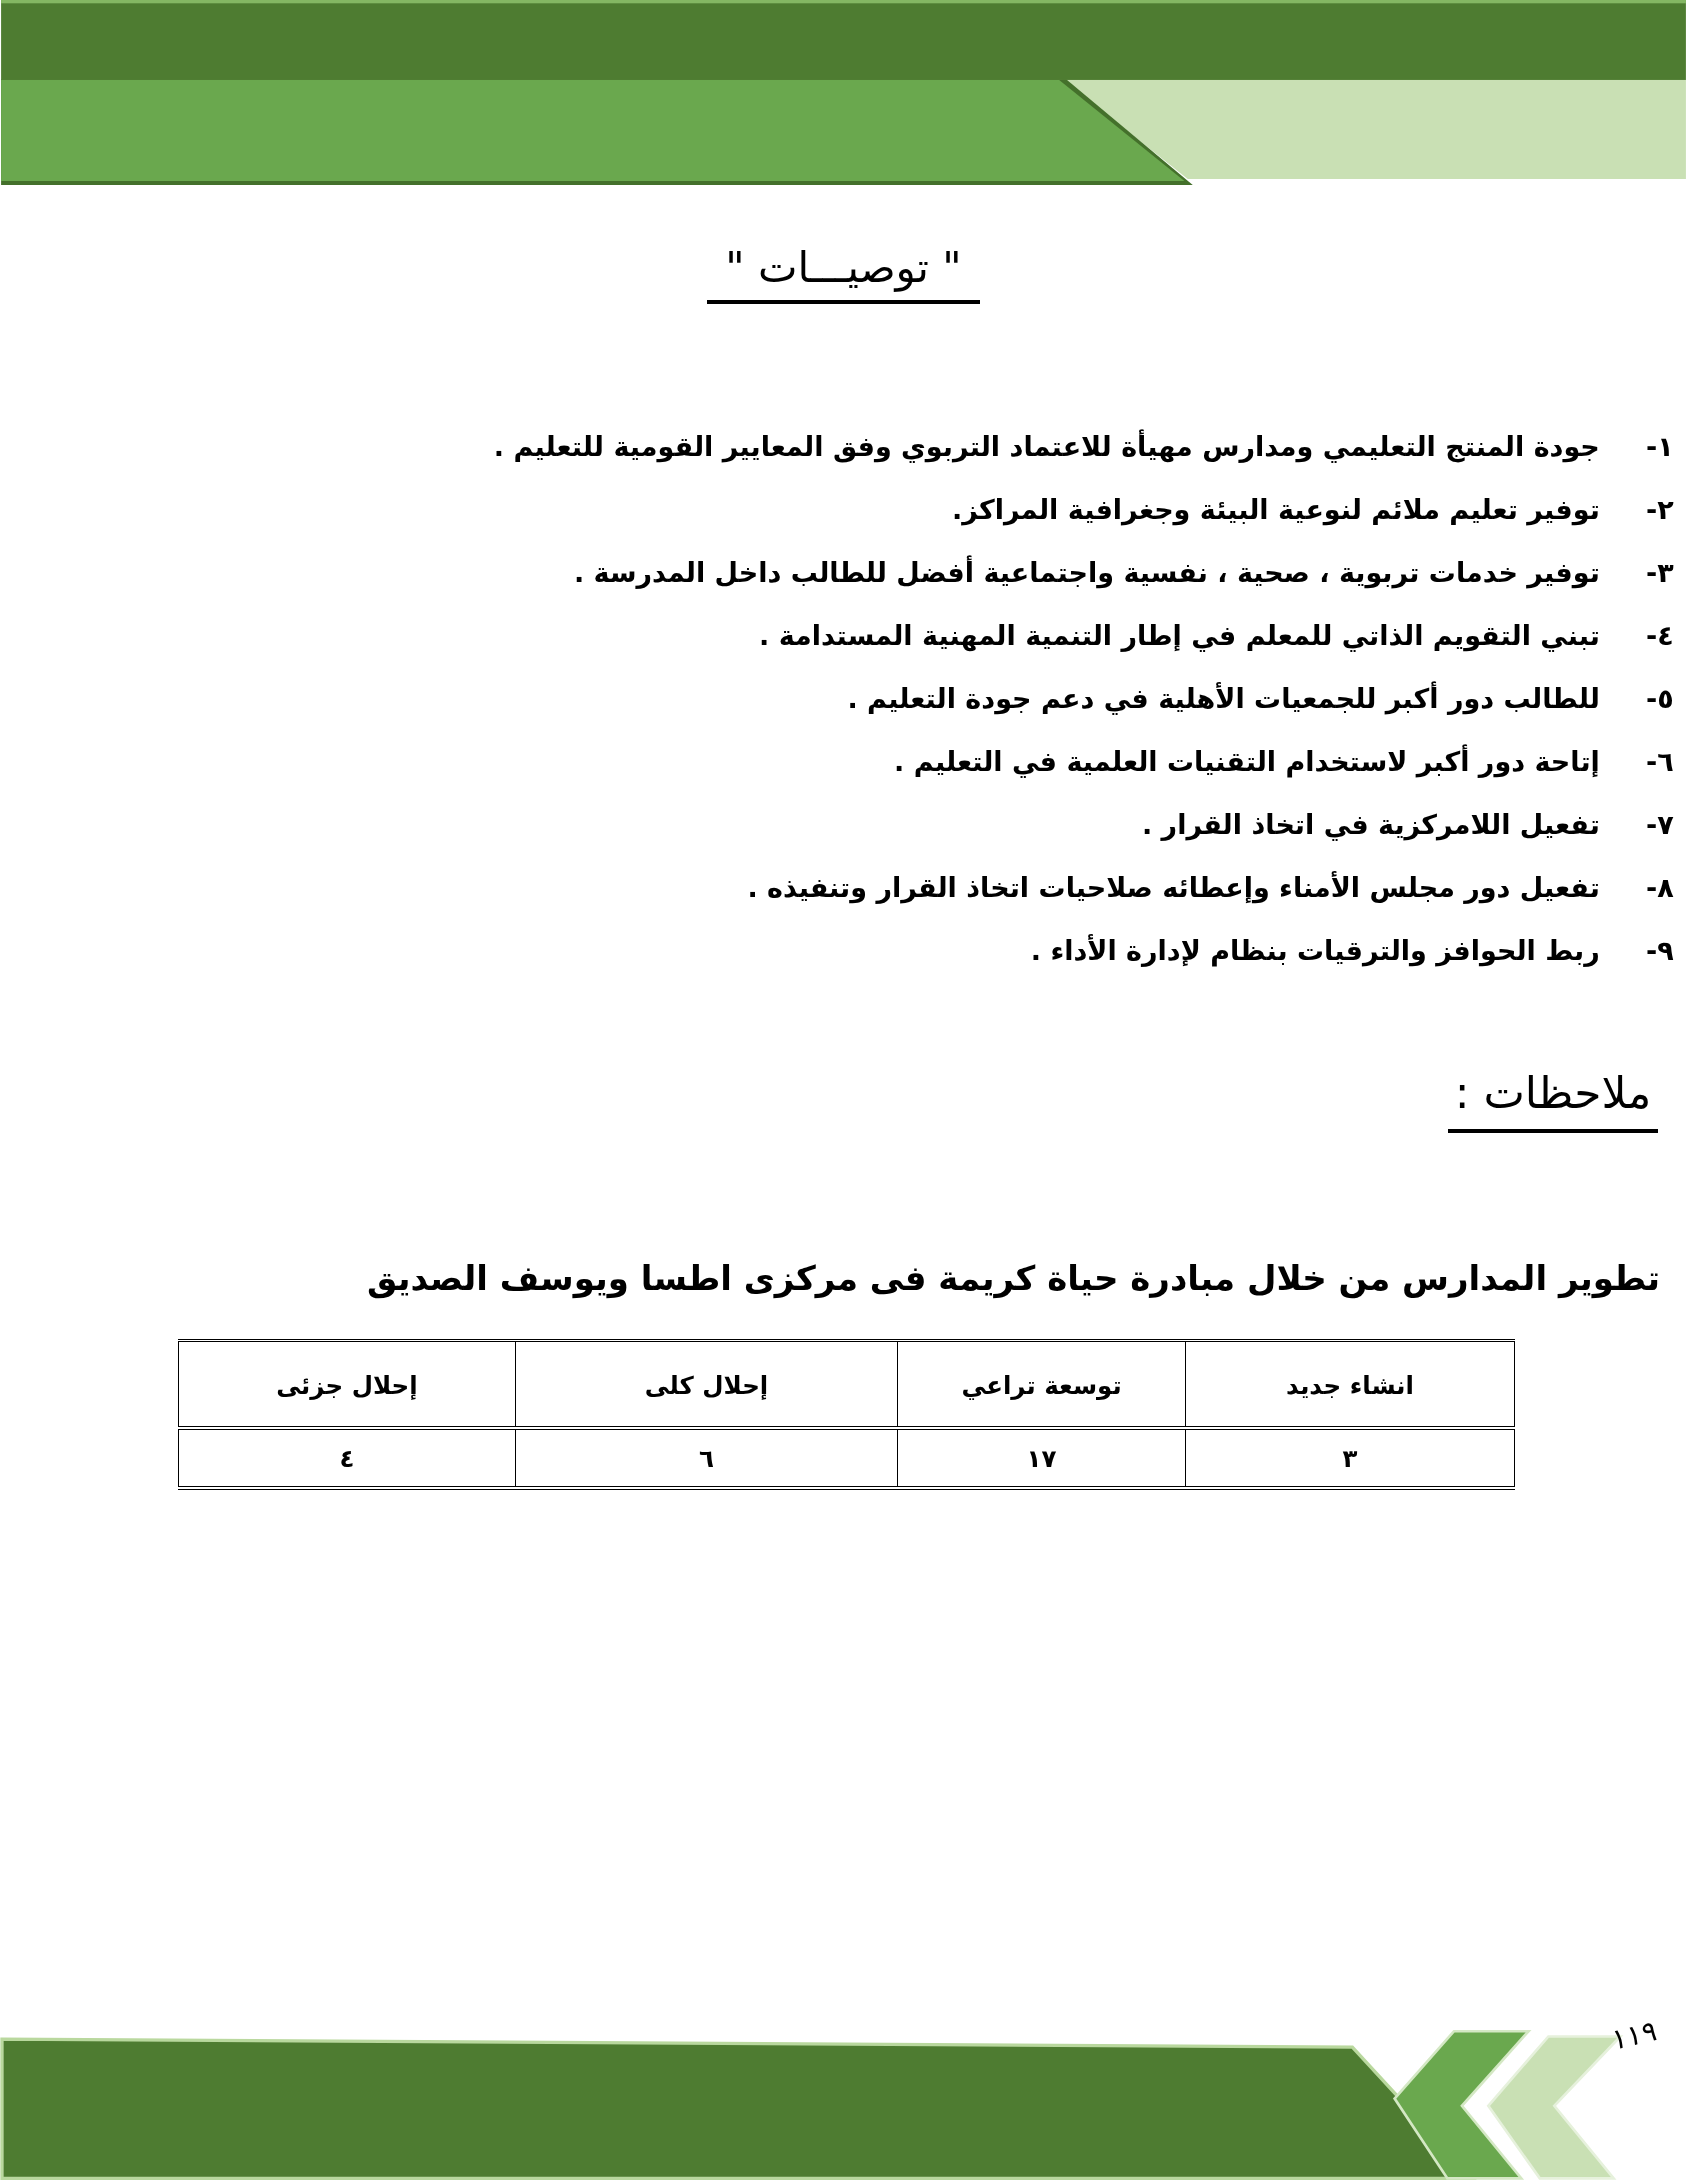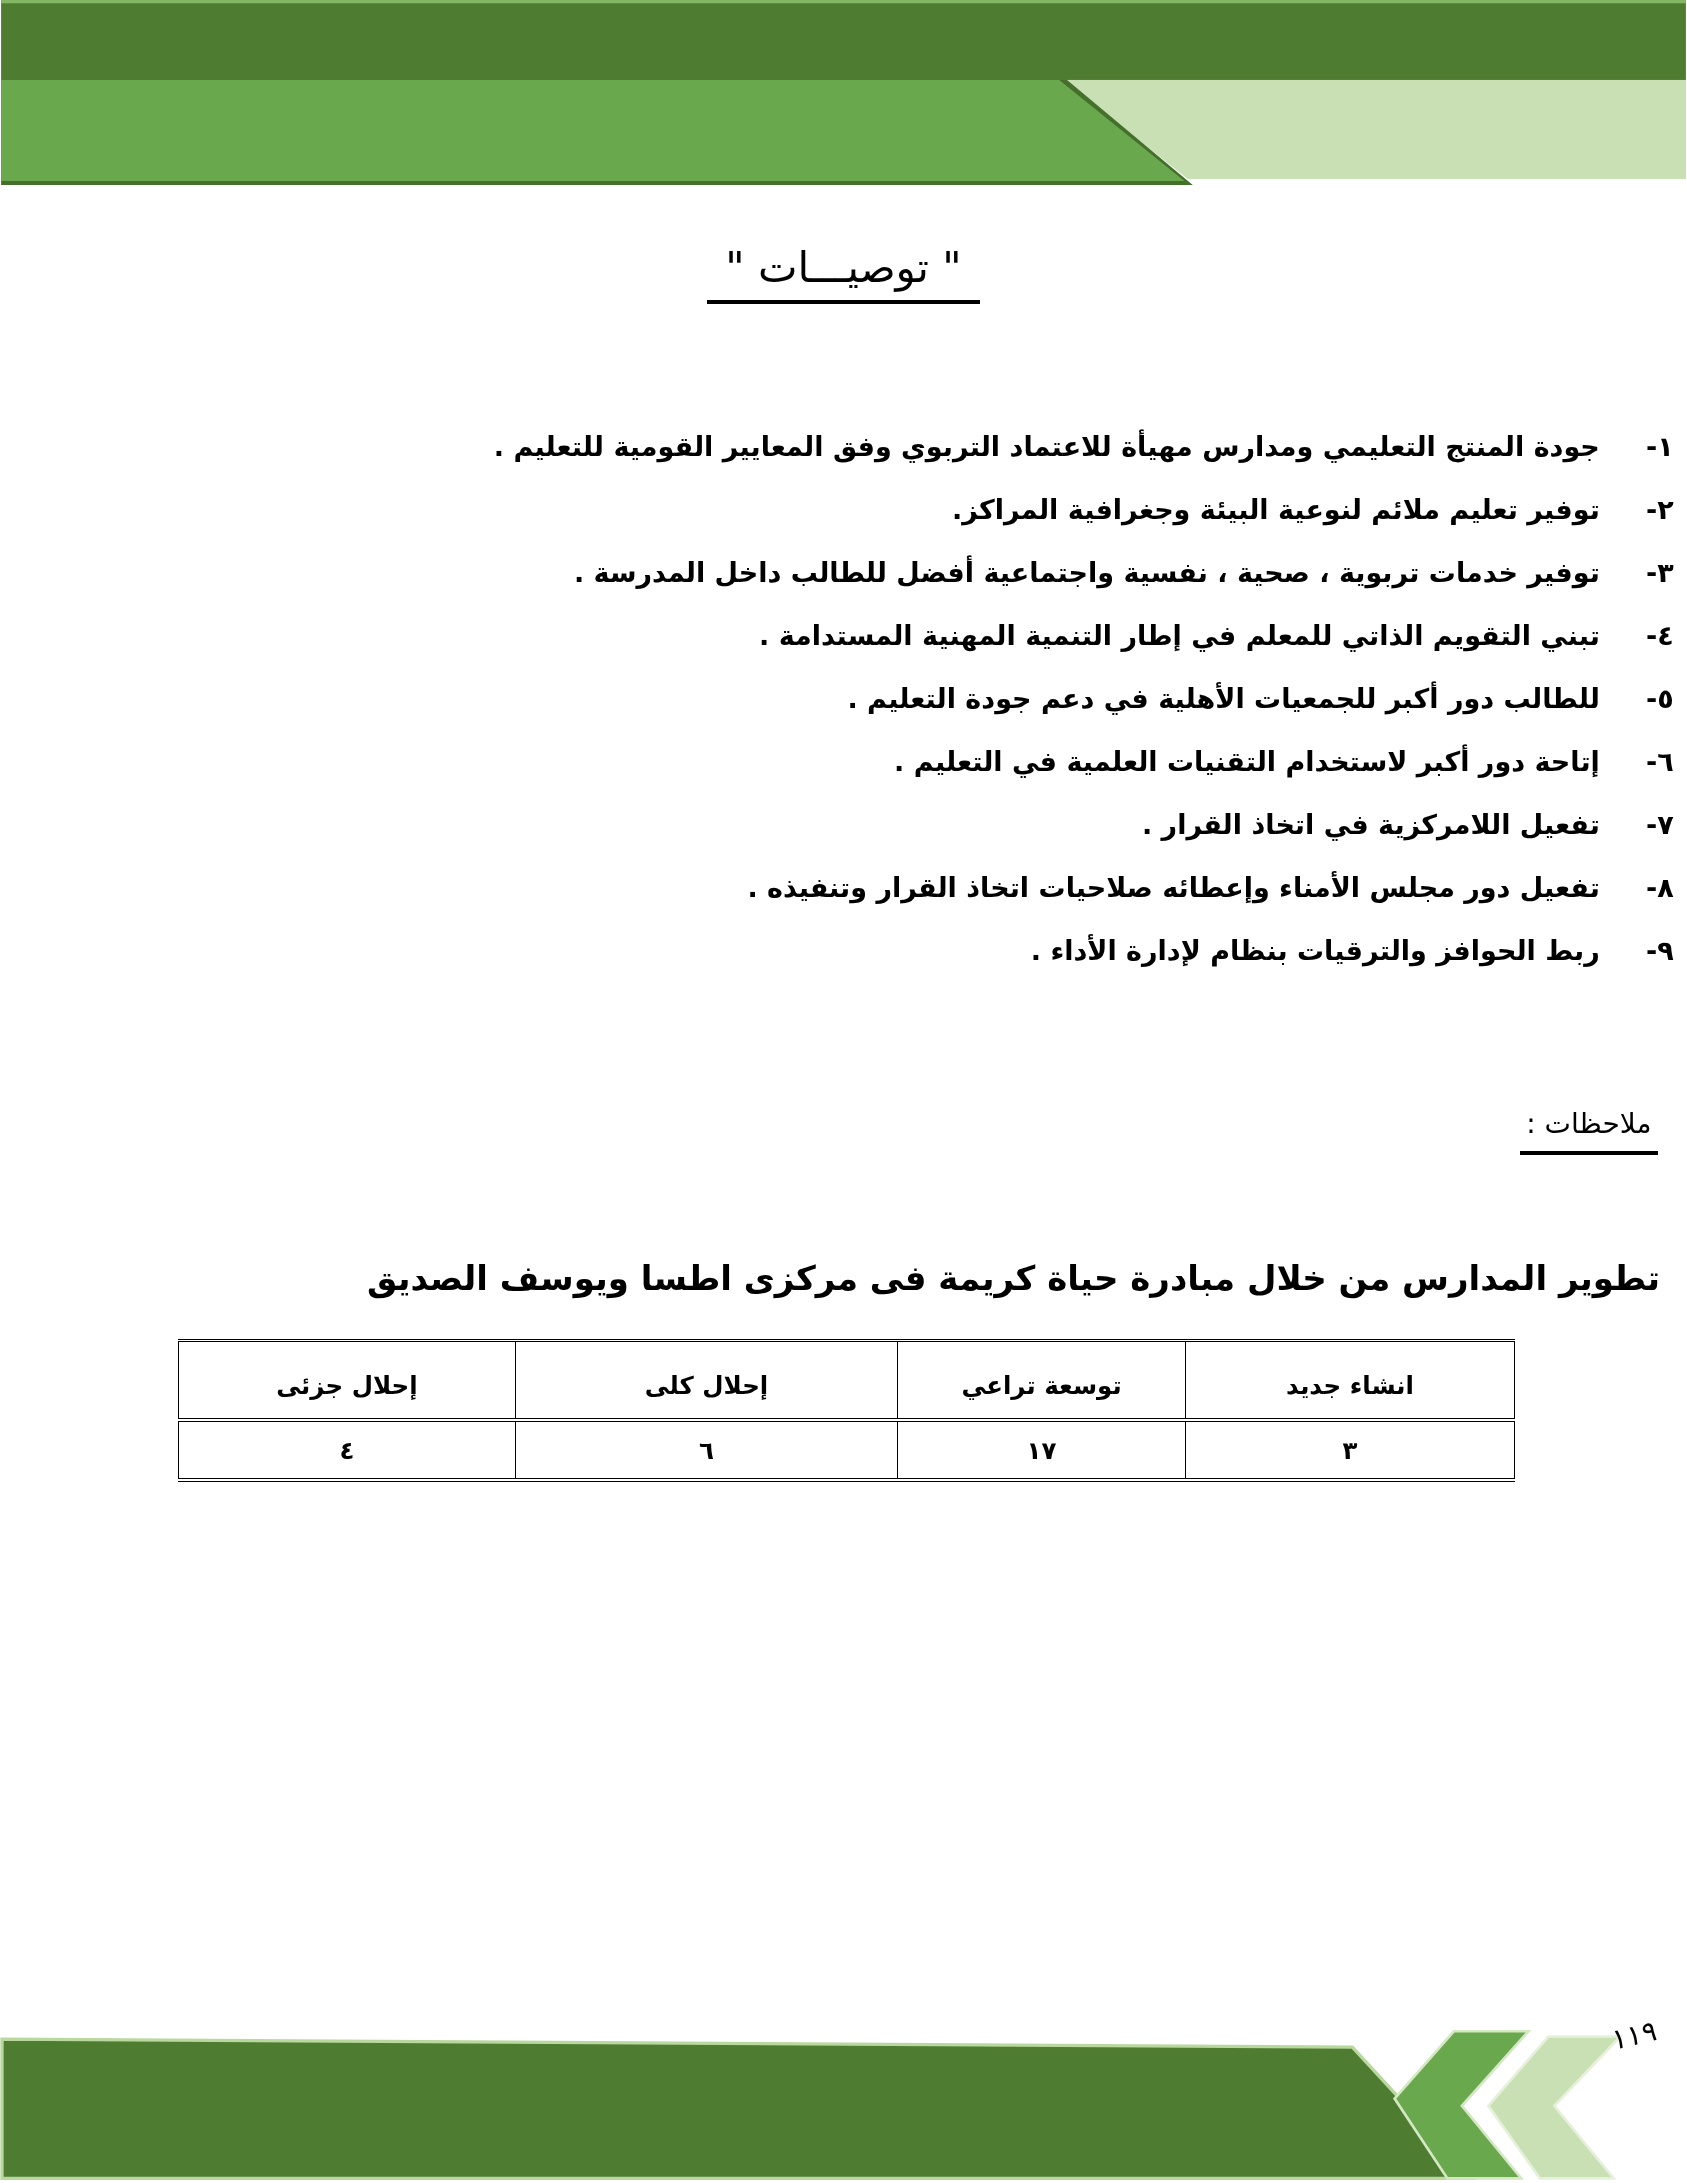--- a/index.html
+++ b/index.html
@@ -24,33 +24,33 @@
   
   .intro { top:348px; right:22.5px; left:79px; text-align:right; font-size:28px; font-weight:bold; }
 
   
   .recs { top:415px; right:13.2px; left:53px; }
   .rec-item { display:flex; align-items:baseline; line-height:63px; font-size:27px; font-weight:bold; }
   .rec-num  { flex:0 0 74px; text-align:right; }
   .rec-text { flex:1 1 auto; text-align:right; padding-left:6.6px; white-space:nowrap; }
 
   
-  .notes-heading { top:1107px; right:29px; font-size:28px; font-weight:400; }
+  .notes-heading { top:1067px; right:29px; font-size:44px; font-weight:400; }
   .notes-underline { display:inline-block; border-bottom:4px solid #000; padding:0 6.6px 10.6px 6.6px; }
 
   
   .notes-line { top:1224px; right:27px; left:26.5px; text-align:right; font-size:34px; font-weight:bold; }
 
   
   .table-wrap { top:1339px; right:172px; width:1336px; }
   table.schools { width:100%; border-collapse:collapse; table-layout:fixed; direction:rtl;
                   font-size:24.5px; font-weight:bold; text-align:center; }
   table.schools th, table.schools td { border:1.3px solid #000; overflow:hidden; }
   table.schools th { border-top:3.3px double #000; border-bottom:4.6px double #000;
-                     height:57px; vertical-align:bottom; padding-bottom:18px; }
+                     height:57px; vertical-align:bottom; padding-bottom:26px; }
   table.schools td { height:54px; vertical-align:middle; border-bottom:4.6px double #000; }
 
   
   .page-number { top:2024px; left:1610px; width:79px; font-size:28.4px; font-weight:400;
                  direction:ltr; text-align:left;
                  transform:rotate(-13deg) skewX(-6deg); transform-origin:left top; }
 </style>
 </head>
 <body>
 

